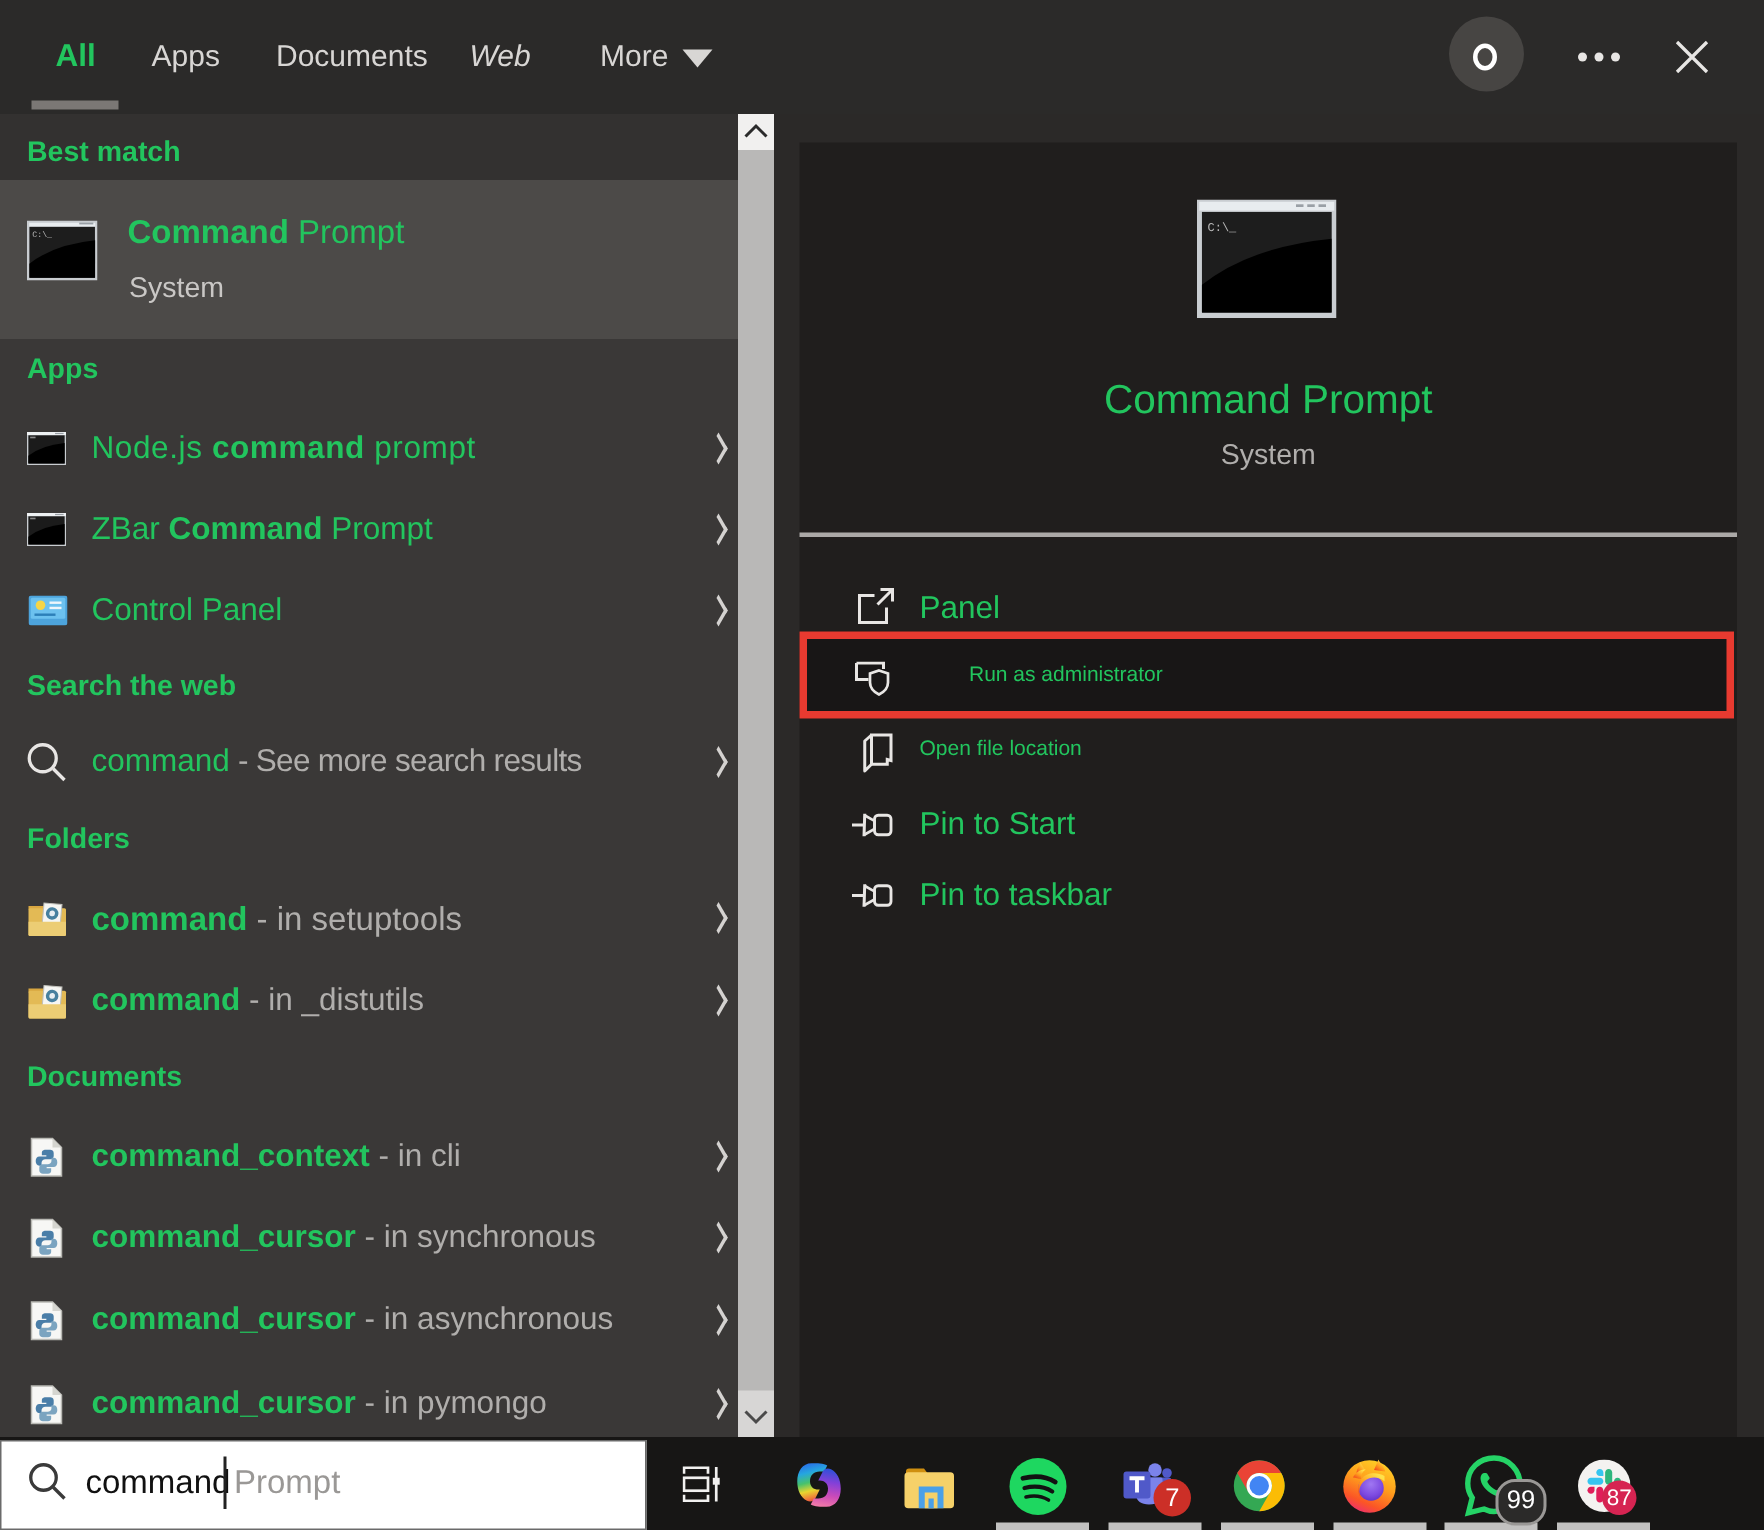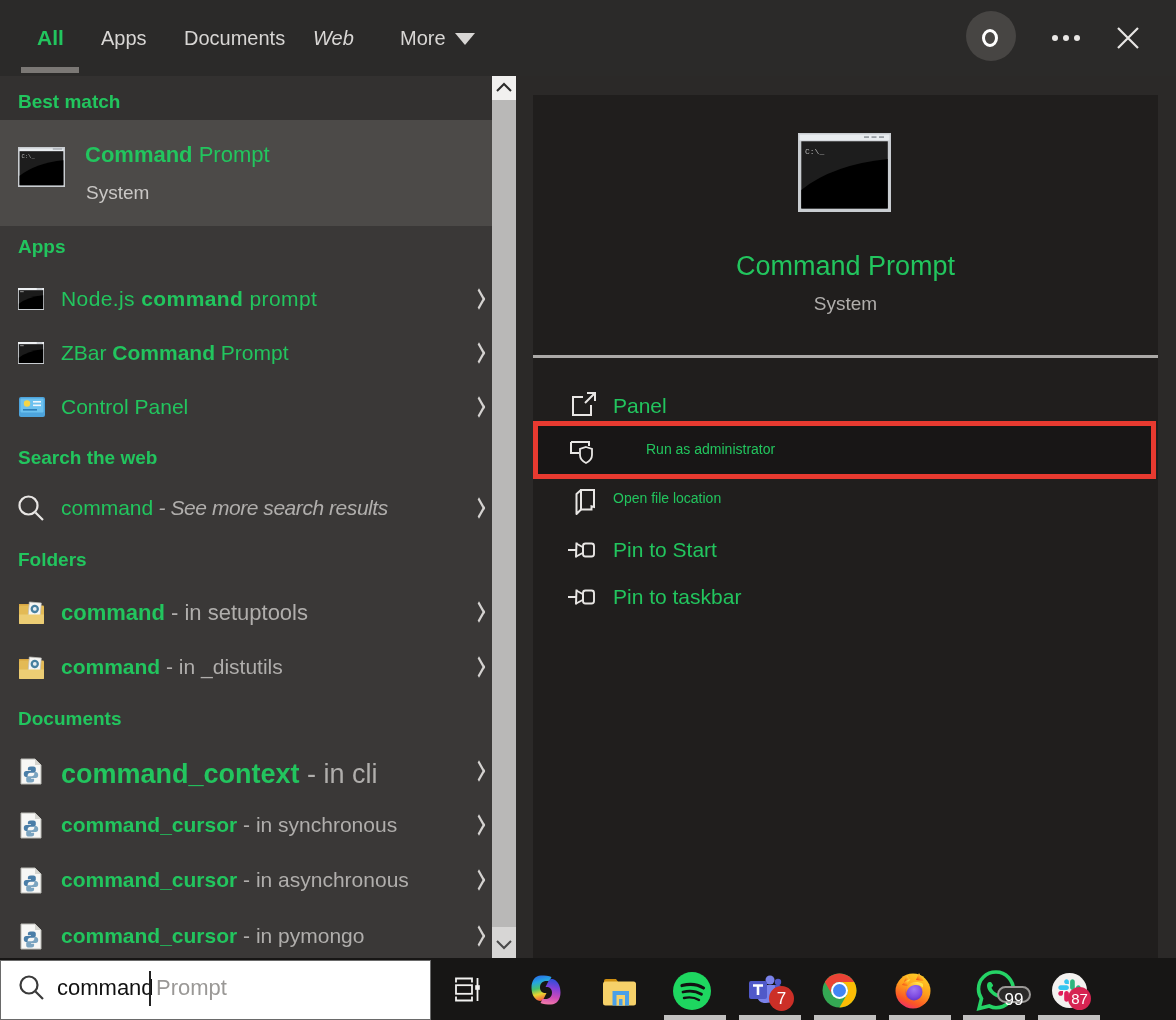--- a/index.html
+++ b/index.html
@@ -87,21 +87,21 @@
       </svg></div>
   <div class="abs w" style="left:61px;top:395px;font-size:21px;">Control Panel</div>
   <div class="abs chev" style="top:400px;"></div>
 
   <div class="abs w" style="left:18px;top:447px;font-size:19px;font-weight:bold;">Search the web</div>
 
   <svg class="abs" style="left:17px;top:494px;" width="28" height="28" viewBox="0 0 28 28">
     <circle cx="11.5" cy="11.5" r="9" stroke="#e8e6e4" stroke-width="2.2" fill="none"></circle>
     <path d="M18.5 18.5 L26 26" stroke="#e8e6e4" stroke-width="2.2"></path>
   </svg>
-  <div class="abs" style="left:61px;top:496px;font-size:21px;"><span class="w">command</span><span class="g" style="letter-spacing:-0.45px;font-style:italic;"> - See more search results</span></div>
+  <div class="abs" style="left:61px;top:496px;font-size:21px;"><span class="w">command</span><span class="g" style="letter-spacing:-0.45px;"> - See more search results</span></div>
   <div class="abs chev" style="top:501px;"></div>
 
   <div class="abs w" style="left:18px;top:549px;font-size:19px;font-weight:bold;">Folders</div>
 
   <div class="abs" style="left:18px;top:600px;"><svg width="27" height="25" viewBox="0 0 27 25">
         <path d="M1 4 L11 4 L13 6.5 L1 6.5 Z" fill="#d9a741"></path>
         <rect x="1" y="5.5" width="25" height="18.5" rx="1" fill="#e3ba55"></rect>
         <g transform="rotate(5 17 12)">
           <rect x="10.5" y="2.5" width="12" height="17" fill="#f6f6f3" stroke="#c0c0ba" stroke-width="0.7"></rect>
           <circle cx="16.5" cy="9" r="4.2" fill="#47809f"></circle>
@@ -126,21 +126,21 @@
   <div class="abs chev" style="top:660px;"></div>
 
   <div class="abs w" style="left:18px;top:708px;font-size:19px;font-weight:bold;">Documents</div>
 
   <div class="abs" style="left:20px;top:758px;"><svg width="22" height="27" viewBox="0 0 22 27">
         <path d="M1 1 L15 1 L21 7 L21 26 L1 26 Z" fill="#f7f7f5" stroke="#b9b9b4" stroke-width="1"></path>
         <path d="M15 1 L15 7 L21 7 Z" fill="#d5d5d0"></path>
         <path d="M10.8 8.5 c-2.6 0 -2.9 1.2 -2.9 2.2 l0 1.5 3 0 0 0.8 -4.6 0 c-1.6 0 -2.5 1.3 -2.5 3 0 1.8 0.8 3.1 2.5 3.1 l1.4 0 0 -1.9 c0 -1.4 1.1 -2.4 2.6 -2.4 l3.4 0 c1.2 0 2.1 -1 2.1 -2.2 l0 -2 c0 -1.3 -1.1 -2.1 -2.4 -2.1 Z" fill="#4a7ea8"></path>
         <path d="M11.2 24.5 c2.6 0 2.9 -1.2 2.9 -2.2 l0 -1.5 -3 0 0 -0.8 4.6 0 c1.6 0 2.5 -1.3 2.5 -3 0 -1.8 -0.8 -3.1 -2.5 -3.1 l-1.4 0 0 1.9 c0 1.4 -1.1 2.4 -2.6 2.4 l-3.4 0 c-1.2 0 -2.1 1 -2.1 2.2 l0 2 c0 1.3 1.1 2.1 2.4 2.1 Z" fill="#7ba4c0"></path>
       </svg></div>
-  <div class="abs" style="left:61px;top:759px;font-size:27px;"><b class="w">command_context</b><span class="g"> - in cli</span></div>
+  <div class="abs" style="left:61px;top:759px;font-size:21px;"><b class="w">command_context</b><span class="g"> - in cli</span></div>
   <div class="abs chev" style="top:764px;"></div>
 
   <div class="abs" style="left:20px;top:812px;"><svg width="22" height="27" viewBox="0 0 22 27">
         <path d="M1 1 L15 1 L21 7 L21 26 L1 26 Z" fill="#f7f7f5" stroke="#b9b9b4" stroke-width="1"></path>
         <path d="M15 1 L15 7 L21 7 Z" fill="#d5d5d0"></path>
         <path d="M10.8 8.5 c-2.6 0 -2.9 1.2 -2.9 2.2 l0 1.5 3 0 0 0.8 -4.6 0 c-1.6 0 -2.5 1.3 -2.5 3 0 1.8 0.8 3.1 2.5 3.1 l1.4 0 0 -1.9 c0 -1.4 1.1 -2.4 2.6 -2.4 l3.4 0 c1.2 0 2.1 -1 2.1 -2.2 l0 -2 c0 -1.3 -1.1 -2.1 -2.4 -2.1 Z" fill="#4a7ea8"></path>
         <path d="M11.2 24.5 c2.6 0 2.9 -1.2 2.9 -2.2 l0 -1.5 -3 0 0 -0.8 4.6 0 c1.6 0 2.5 -1.3 2.5 -3 0 -1.8 -0.8 -3.1 -2.5 -3.1 l-1.4 0 0 1.9 c0 1.4 -1.1 2.4 -2.6 2.4 l-3.4 0 c-1.2 0 -2.1 1 -2.1 2.2 l0 2 c0 1.3 1.1 2.1 2.4 2.1 Z" fill="#7ba4c0"></path>
       </svg></div>
   <div class="abs" style="left:61px;top:813px;font-size:21px;"><b class="w">command_cursor</b><span class="g"> - in synchronous</span></div>
   <div class="abs chev" style="top:818px;"></div>
@@ -328,21 +328,21 @@
     <path d="M13 4 C12 7 10 8.5 10.5 12 L16 9 Z" fill="url(#ffs)"></path>
     <circle cx="20" cy="21" r="8.5" fill="url(#ffb)"></circle>
     <path d="M29 13 C24 10 17 10.5 13.5 15 C10 19.5 11 26 14.5 29 C10.5 24 12.5 18.5 16 16 C20 13.2 25 13.5 29 16.5 Z" fill="url(#ffs)"></path>
     <path d="M8 14 C9.5 11 12.5 8.5 16.5 8.5 C14 10.5 13 12.5 13.5 15 C11.5 14.8 9.8 14 8 14 Z" fill="url(#ffs)"></path>
   </svg>
 
   <svg class="abs" style="left:976px;top:970px;" width="40" height="42" viewBox="0 0 40 42">
     <path d="M20 2 C10 2 2.5 9.5 2.5 19 C2.5 22.5 3.6 25.8 5.5 28.5 L3 38.5 L13.3 36 C15.4 37 17.6 37.7 20 37.7 C30 37.7 37.5 30 37.5 20.3 C37.5 10.3 30 2 20 2 Z" fill="none" stroke="#25d366" stroke-width="3.6"></path>
     <path d="M13.5 12 C12.5 12 11 13.2 11 15.4 C11 19.6 14.6 24 19.3 26.4 C23.6 28.6 26.4 28 27.6 26.3 C28.3 25.3 28.6 23.9 28.2 23.4 L24.6 21.6 C24 21.5 23.6 21.7 23.2 22.4 C22.7 23.2 22 23.7 21.2 23.4 C19 22.4 16.8 20.4 15.8 18.4 C15.5 17.8 15.6 17.2 16.2 16.8 C16.8 16.3 17.3 15.7 17 15 L15.4 12.4 C15 12 14.3 12 13.5 12 Z" fill="#25d366"></path>
   </svg>
-  <div class="abs" style="left:997px;top:986px;width:34px;height:17px;border-radius:13px;background:#2b2a29;border:2px solid #9a9896;color:#fff;font-size:17px;text-align:center;line-height:24px;">99</div>
+  <div class="abs" style="left:997px;top:986px;width:34px;height:31px;border-radius:13px;background:#2b2a29;border:2px solid #9a9896;color:#fff;font-size:17px;text-align:center;line-height:24px;">99</div>
 
   <svg class="abs" style="left:1052px;top:973px;" width="35" height="35" viewBox="0 0 35 35">
     <circle cx="17.5" cy="17.5" r="17.5" fill="#f4f2f0"></circle>
     <g transform="translate(6.3,6.3) scale(0.1824)">
       <path d="M25.8 77.6c0 7.1-5.8 12.9-12.9 12.9S0 84.7 0 77.6s5.8-12.9 12.9-12.9h12.9v12.9z" fill="#E01E5A"></path>
       <path d="M32.3 77.6c0-7.1 5.8-12.9 12.9-12.9s12.9 5.8 12.9 12.9v32.3c0 7.1-5.8 12.9-12.9 12.9s-12.9-5.8-12.9-12.9V77.6z" fill="#E01E5A"></path>
       <path d="M45.2 25.8c-7.1 0-12.9-5.8-12.9-12.9S38.1 0 45.2 0s12.9 5.8 12.9 12.9v12.9H45.2z" fill="#36C5F0"></path>
       <path d="M45.2 32.3c7.1 0 12.9 5.8 12.9 12.9s-5.8 12.9-12.9 12.9H12.9C5.8 58.1 0 52.3 0 45.2s5.8-12.9 12.9-12.9h32.3z" fill="#36C5F0"></path>
       <path d="M97 45.2c0-7.1 5.8-12.9 12.9-12.9s12.9 5.8 12.9 12.9-5.8 12.9-12.9 12.9H97V45.2z" fill="#2EB67D"></path>
       <path d="M90.5 45.2c0 7.1-5.8 12.9-12.9 12.9s-12.9-5.8-12.9-12.9V12.9C64.7 5.8 70.5 0 77.6 0s12.9 5.8 12.9 12.9v32.3z" fill="#2EB67D"></path>

